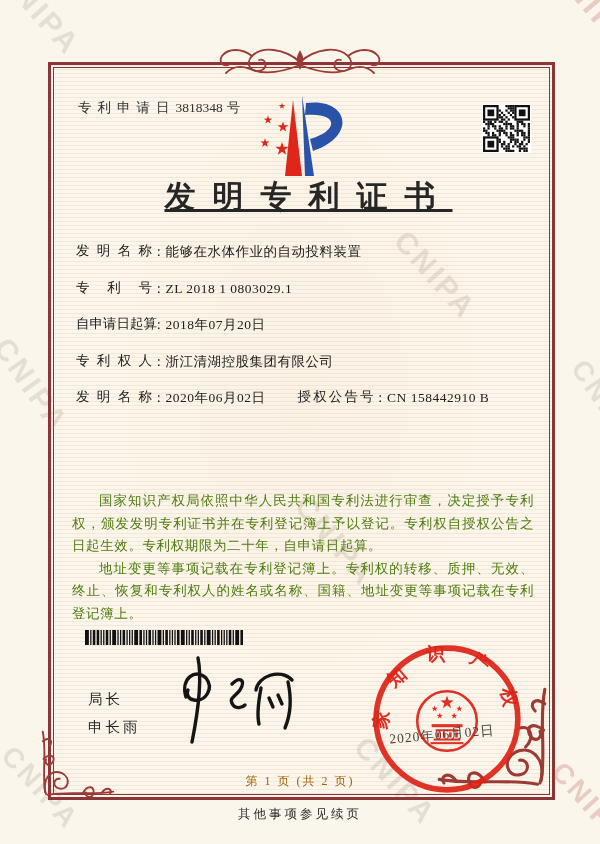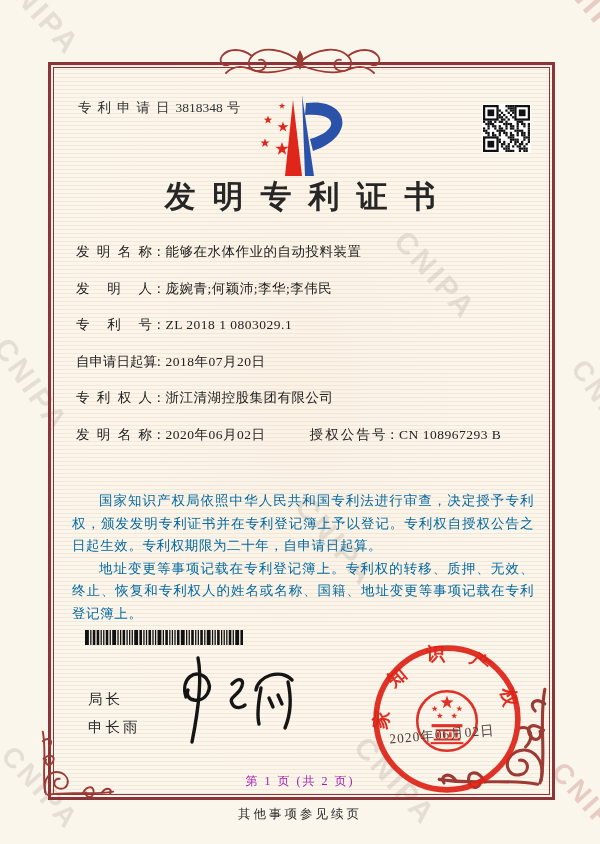--- a/index.html
+++ b/index.html
@@ -45,48 +45,48 @@
   .content{position:absolute;inset:0;z-index:4;}
   .cert-no{
     position:absolute;left:78px;top:99px;font-size:13.5px;color:#333;
   }
   .cert-no .pfx{letter-spacing:6px;}
   .cert-no .sfx{margin-left:4px;}
   .logo{position:absolute;left:256px;top:90px;}
   .qr{position:absolute;left:482px;top:104px;width:47px;height:47px;background:#fff;padding:1px;}
   .title{
     position:absolute;left:0;top:176px;width:100%;text-align:center;
-    font-size:31px;font-weight:bold;letter-spacing:17px;text-indent:17px;color:#262626;
+    font-size:31px;font-weight:bold;letter-spacing:17px;text-indent:17px;color:#262626;text-decoration:underline;
   }
   .fields{position:absolute;left:76px;top:242px;width:440px;font-size:13.5px;}
   .field-row{margin-bottom:16.5px;line-height:20px;white-space:nowrap;}
   .f-label{
     display:inline-block;width:76px;vertical-align:top;
-    text-align:justify;text-align-last:justify;letter-spacing:0;
+    text-align:justify;text-align-last:justify;letter-spacing:0;font-family:Liberation Mono, monospace;
   }
   .f-colon{display:inline-block;vertical-align:top;}
   .f-value{display:inline-block;vertical-align:top;letter-spacing:0.5px;}
-  .pair2{margin-left:44px;}
+  .pair2{margin-left:32px;}
   .body-text{
     position:absolute;left:72px;top:490px;width:462px;
-    font-size:13.5px;line-height:22.5px;text-align:justify;letter-spacing:0.6px;color:#0369a1;
+    font-size:13.5px;line-height:22.5px;text-align:justify;letter-spacing:0.6px;color:#4d7c0f;
   }
   .body-text p{margin:0;text-indent:2em;}
   .barcode{position:absolute;left:85px;top:630px;}
   .signer{position:absolute;left:88px;top:682px;font-size:14.5px;letter-spacing:3px;color:#2a2a2a;}
   .signer div{margin-bottom:9px;margin-top:8px;}
   .signature{position:absolute;left:158px;top:650px;}
   .seal{position:absolute;left:371px;top:643px;z-index:5;}
   .seal-date{
     position:absolute;left:362px;top:726px;width:160px;text-align:center;z-index:6;
     font-size:13.5px;color:#4a413b;letter-spacing:1px;transform:rotate(-5deg);
   }
   .page-info{
     position:absolute;left:0;top:773px;width:100%;text-align:center;
-    font-size:12px;letter-spacing:2px;color:#a21caf;z-index:4;
+    font-size:12px;letter-spacing:2px;color:#a16207;z-index:4;
   }
   .footer-note{
     position:absolute;left:0;top:806px;width:100%;text-align:center;
     font-size:12.5px;letter-spacing:3px;color:#2a2a2a;
   }
 </style>
 </head>
 <body>
 
 <div class="page">
@@ -325,33 +325,30 @@
         <rect x="4.476190476190476" y="35.80952380952381" width="6.714285714285714" height="6.714285714285714" fill="#111"></rect>
       </svg>
 
     <div class="title">发明专利证书</div>
 
     <div class="fields">
       <div class="field-row">
         <span class="f-label">发明名称</span><span class="f-colon">：</span><span class="f-value">能够在水体作业的自动投料装置</span>
       </div>
       <div class="field-row">
-        <span class="f-label">发明人</span><span class="f-colon">：</span><span class="f-value">庞婉青;何颖沛;李华;李伟民</span>
-      </div>
-      <div class="field-row">
         <span class="f-label">专利号</span><span class="f-colon">：</span><span class="f-value">ZL 2018 1 0803029.1</span>
       </div>
       <div class="field-row">
         <span class="f-label">自申请日起算</span><span class="f-colon">：</span><span class="f-value">2018年07月20日</span>
       </div>
       <div class="field-row">
         <span class="f-label">专利权人</span><span class="f-colon">：</span><span class="f-value">浙江清湖控股集团有限公司</span>
       </div>
       <div class="field-row">
-        <span class="f-label">发明名称</span><span class="f-colon">：</span><span class="f-value">2020年06月02日</span><span class="f-label pair2">授权公告号</span><span class="f-colon">：</span><span class="f-value">CN 108967293 B</span>
+        <span class="f-label">发明名称</span><span class="f-colon">：</span><span class="f-value">2020年06月02日</span><span class="f-label pair2">授权公告号</span><span class="f-colon">：</span><span class="f-value">CN 158442910 B</span>
       </div>
     </div>
 
     <div class="body-text">
       <p>国家知识产权局依照中华人民共和国专利法进行审查，决定授予专利权，颁发发明专利证书并在专利登记簿上予以登记。专利权自授权公告之日起生效。专利权期限为二十年，自申请日起算。</p>
       <p>地址变更等事项记载在专利登记簿上。专利权的转移、质押、无效、终止、恢复和专利权人的姓名或名称、国籍、地址变更等事项记载在专利登记簿上。</p>
     </div>
 
     <svg class="barcode" id="barcode-svg" width="158" height="15" viewBox="0 0 158 15" fill="#111">
         <rect x="0" y="0" width="3.885245901639345" height="15"></rect>

